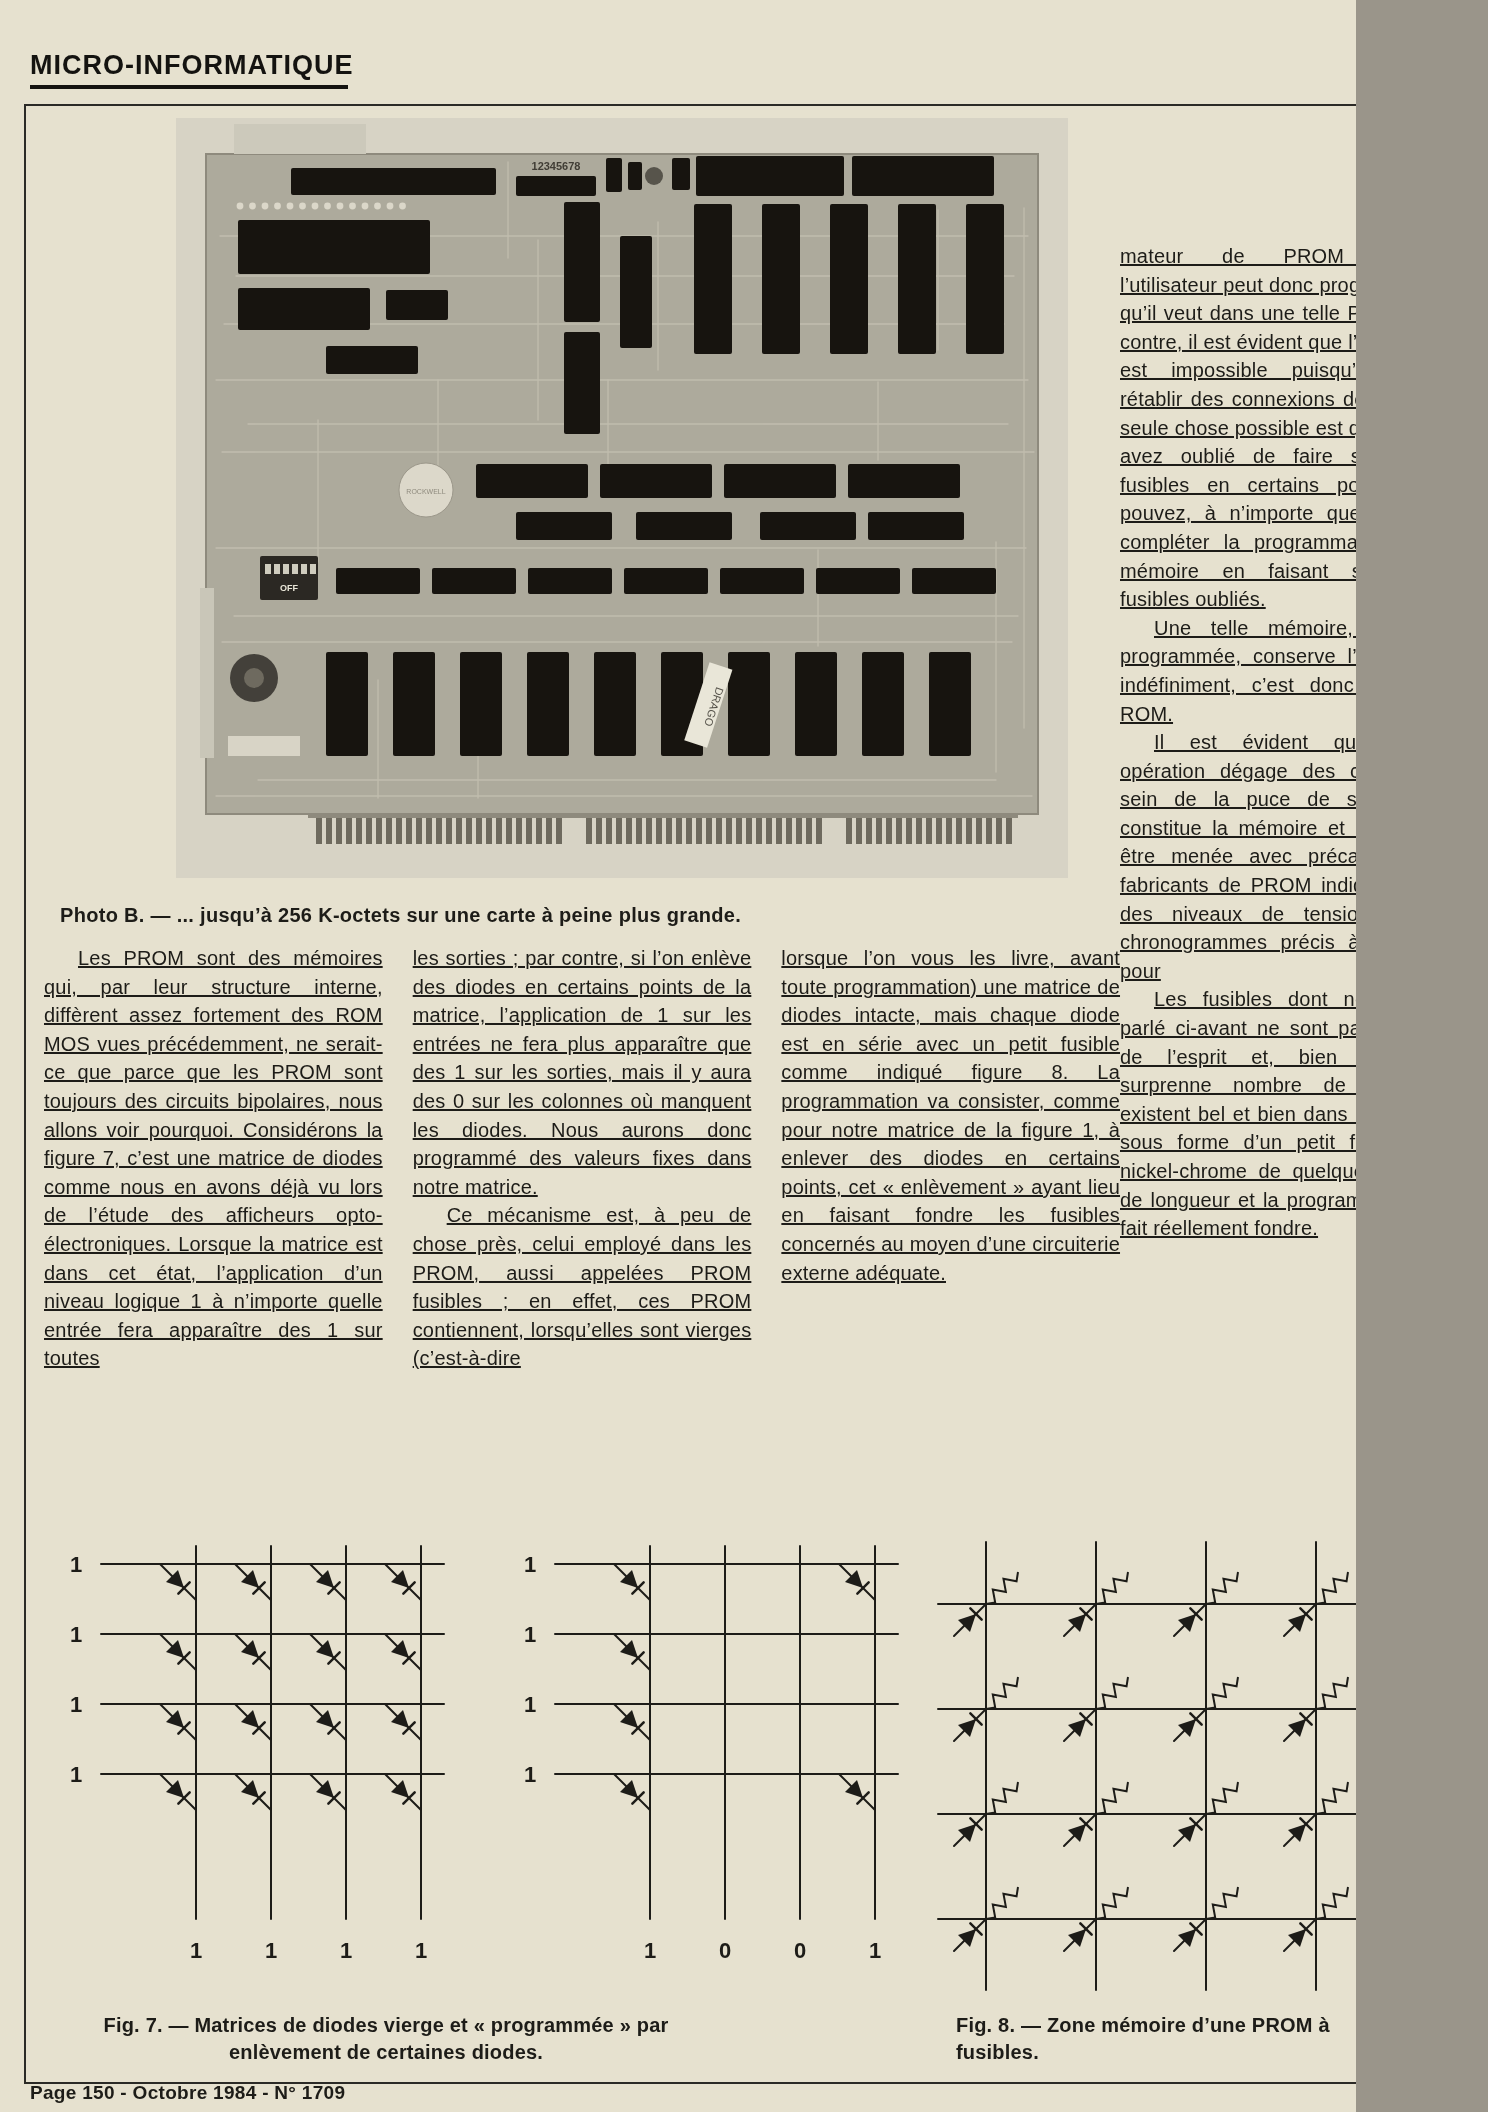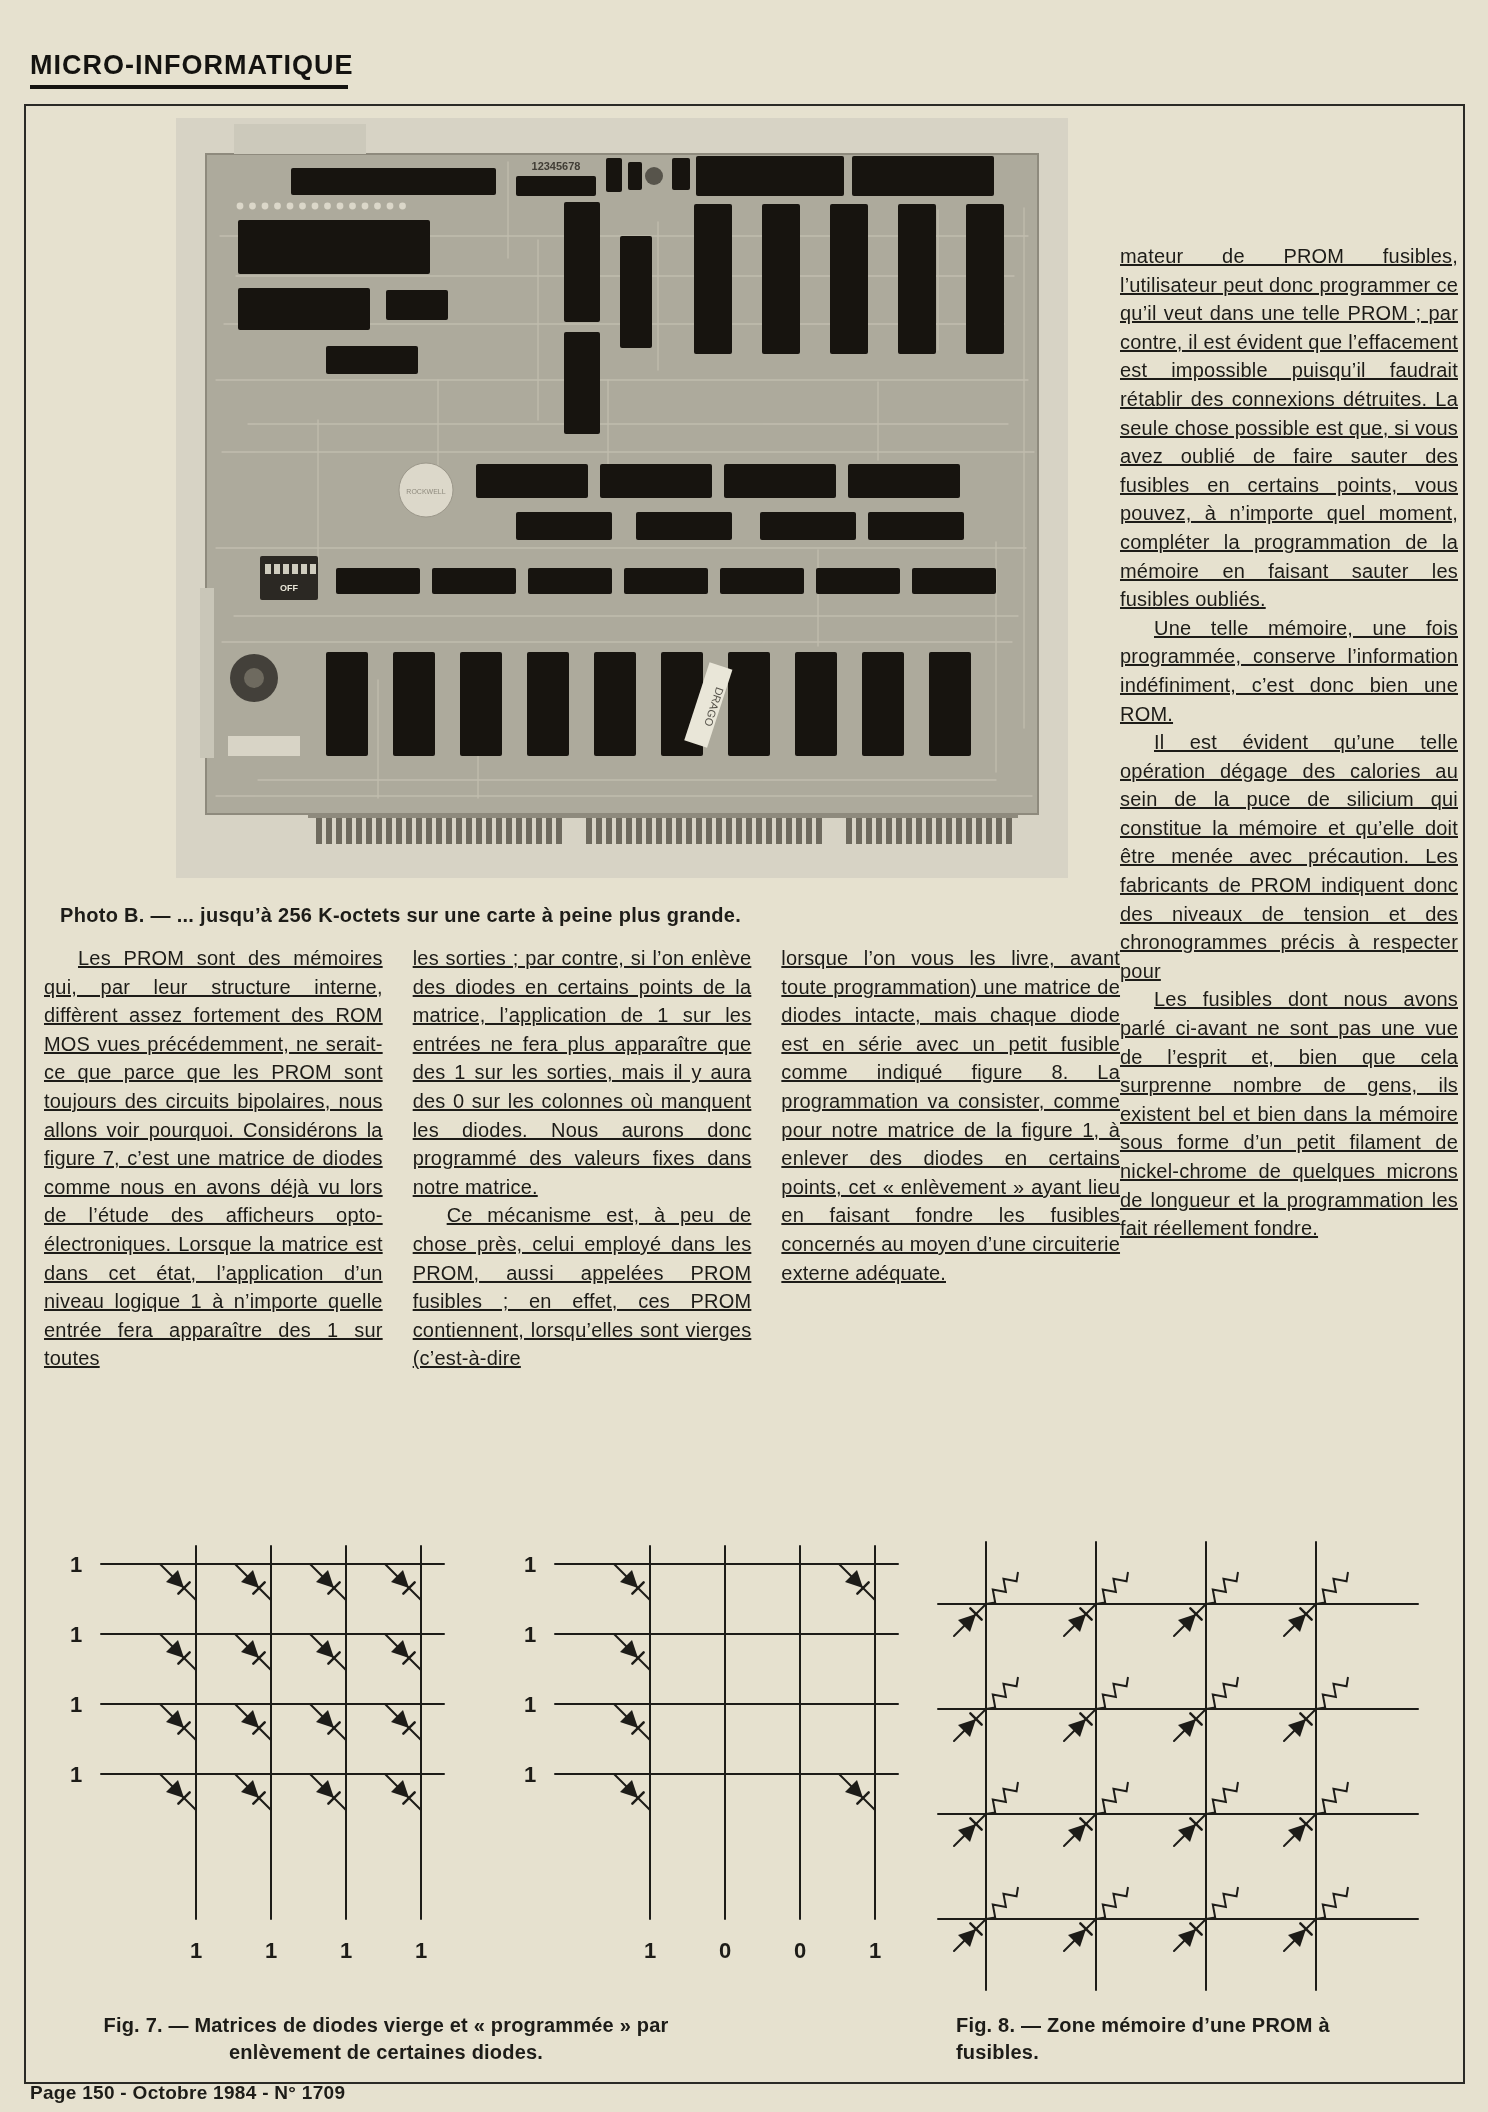--- a/index.html
+++ b/index.html
@@ -1,17 +1,17 @@
 <!DOCTYPE html>
 <html lang="fr"><head>
 <meta charset="utf-8">
 <style>
   html,body{margin:0;padding:0;background:#9a958a;}
   .page{
-    position:relative;width:1488px;height:2112px;background:#e6e1cf;
+    position:relative;width:1356px;height:2112px;background:#e6e1cf;
     font-family:"Liberation Sans","DejaVu Sans",sans-serif;color:#1d1c18;overflow:hidden;
   }
   .masthead{position:absolute;left:30px;top:50px;}
   .masthead h1{margin:0;font-size:27px;font-weight:bold;letter-spacing:1px;color:#141310;}
   .masthead .rule{height:4px;background:#141310;width:318px;margin-top:4px;}
   .main-box{position:absolute;left:24px;top:104px;width:1437px;height:1976px;border:2px solid #2b2a26;}
   .photo-wrap{position:absolute;left:150px;top:12px;width:892px;height:760px;}
   .photo-caption{position:absolute;left:18px;top:782px;width:1050px;font-size:20px;font-weight:bold;letter-spacing:.3px;margin:16px;}
   .body-cols{position:absolute;left:18px;top:838px;width:1076px;display:flex;gap:30px;}
   .col{flex:1;min-width:0;}

